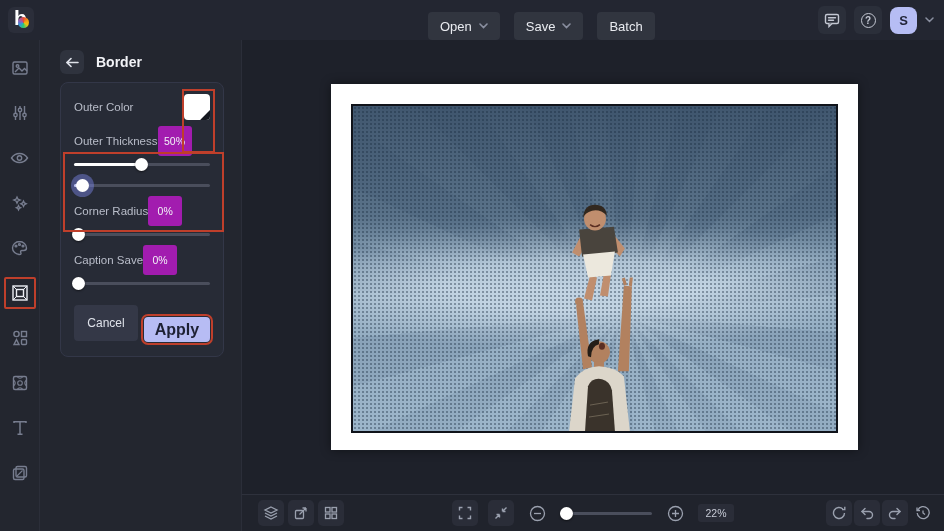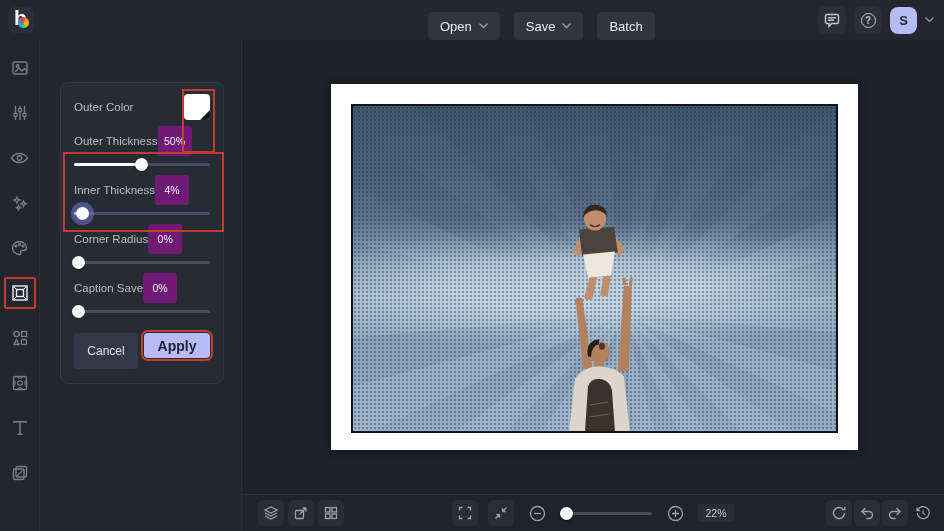--- a/index.html
+++ b/index.html
@@ -88,42 +88,42 @@
   .swatch-inner { background:#000000; }
   .swatch::after {
     content:""; position:absolute; right:-7px; bottom:-7px; width:14px; height:14px;
     transform:rotate(45deg);
   }
   .swatch-outer::after { background:#15181f; }
   .swatch-inner::after { background:#6a6f7c; }
 
   .ctl-row { display:flex; justify-content:flex-start; align-items:center; margin-top:9px; height:19px; }
   .ctl-value {
-    min-width:34px; height:30px; background:#701a75; border-radius:3px; color:#f2f3f7;
+    min-width:34px; height:30px; background:#a21caf; border-radius:3px; color:#f2f3f7;
     font-size:10.5px; display:flex; align-items:center; justify-content:center; cursor:text;
     padding:0 4px;
   }
   .slider { position:relative; height:14px; margin:7px 0 2px 0; cursor:pointer; }
   .track { position:absolute; left:0; right:0; top:6px; height:2.5px; background:#4a4e5c; border-radius:2px; }
   .fill { height:100%; background:#ffffff; border-radius:2px; }
   .thumb {
     position:absolute; top:1px; width:13px; height:13px; background:#fff; border-radius:50%;
     box-shadow:0 1px 2px rgba(0,0,0,.5);
   }
   .thumb.glow { box-shadow:0 0 0 5px rgba(125,135,235,.45); }
 
   .btn-row { display:flex; justify-content:space-between; margin-top:15px; }
   .cancel-btn {
     width:64px; height:36px; background:#343847; border:none; border-radius:4px;
     color:#dfe2ea; font-family:inherit; font-size:12px; cursor:pointer;
   }
   .apply-btn {
     width:66px; height:25px; background:#b7bcf4; border:none; border-radius:4px;
-    color:#1e2134; font-family:inherit; font-size:14px; font-weight:bold; cursor:pointer;
-    outline:2px solid #bf3f2b; outline-offset:1px;
+    color:#1e2134; font-family:inherit; font-size:16px; font-weight:bold; cursor:pointer;
+    outline:2px solid #bf3f2b; outline-offset:1px;margin-top:12px;
   }
   .annot { position:absolute; border:2px solid #bf3f2b; pointer-events:none; }
   .annot-colors { left:121px; top:6px; width:33px; height:64px; }
   .annot-thickness { left:2px; top:69px; width:161px; height:80px; }
 
   
   .workspace {
     position:absolute; left:241px; top:40px; width:703px; height:454px;
     background:#1e212a; border-left:1px solid #2b2e39;
   }
@@ -279,42 +279,46 @@
   <button class="side-btn">
     <svg width="18" height="18" viewBox="0 0 18 18" fill="none" stroke="currentColor" stroke-width="1.4">
         <rect x="5" y="2.5" width="10.5" height="10.5" rx="1.5"></rect>
         <rect x="2.5" y="5" width="10.5" height="10.5" rx="1.5"></rect>
         <path d="M5.5 12.5l6-6" stroke-width="1.1"></path>
       </svg>
   </button>
 </nav>
 
 <section class="panel">
+  <div class="panel-head">
+    <button class="back-btn">
+      <svg width="13" height="11" viewBox="0 0 13 11" fill="none" stroke="currentColor" stroke-width="1.6" stroke-linecap="round">
+          <path d="M12 5.5H1.5M5 1.5l-4 4 4 4"></path>
+        </svg>
+    </button>
+    <span class="panel-title">Border</span>
+  </div>
 
   <div class="card">
     <div class="color-row">
       <span class="ctl-label">Outer Color</span>
       <div class="swatch swatch-outer"></div>
     </div>
 
     <div class="ctl-row">
       <span class="ctl-label">Outer Thickness</span>
       <span class="ctl-value">50%</span>
     </div>
     <div class="slider">
       <div class="track">
           <div class="fill" style="width:49%"></div>
         </div>
       <div class="thumb" style="left:calc(49% - 6px)"></div>
     </div>
 
-    <div class="ctl-row">
-      <span class="ctl-label">Inner Thickness</span>
-      <span class="ctl-value">4%</span>
-    </div>
     <div class="slider">
       <div class="track">
           <div class="fill" style="width:5%"></div>
         </div>
       <div class="thumb glow" style="left:calc(5% - 5px)"></div>
     </div>
 
     <div class="ctl-row">
       <span class="ctl-label">Corner Radius</span>
       <span class="ctl-value">0%</span>

